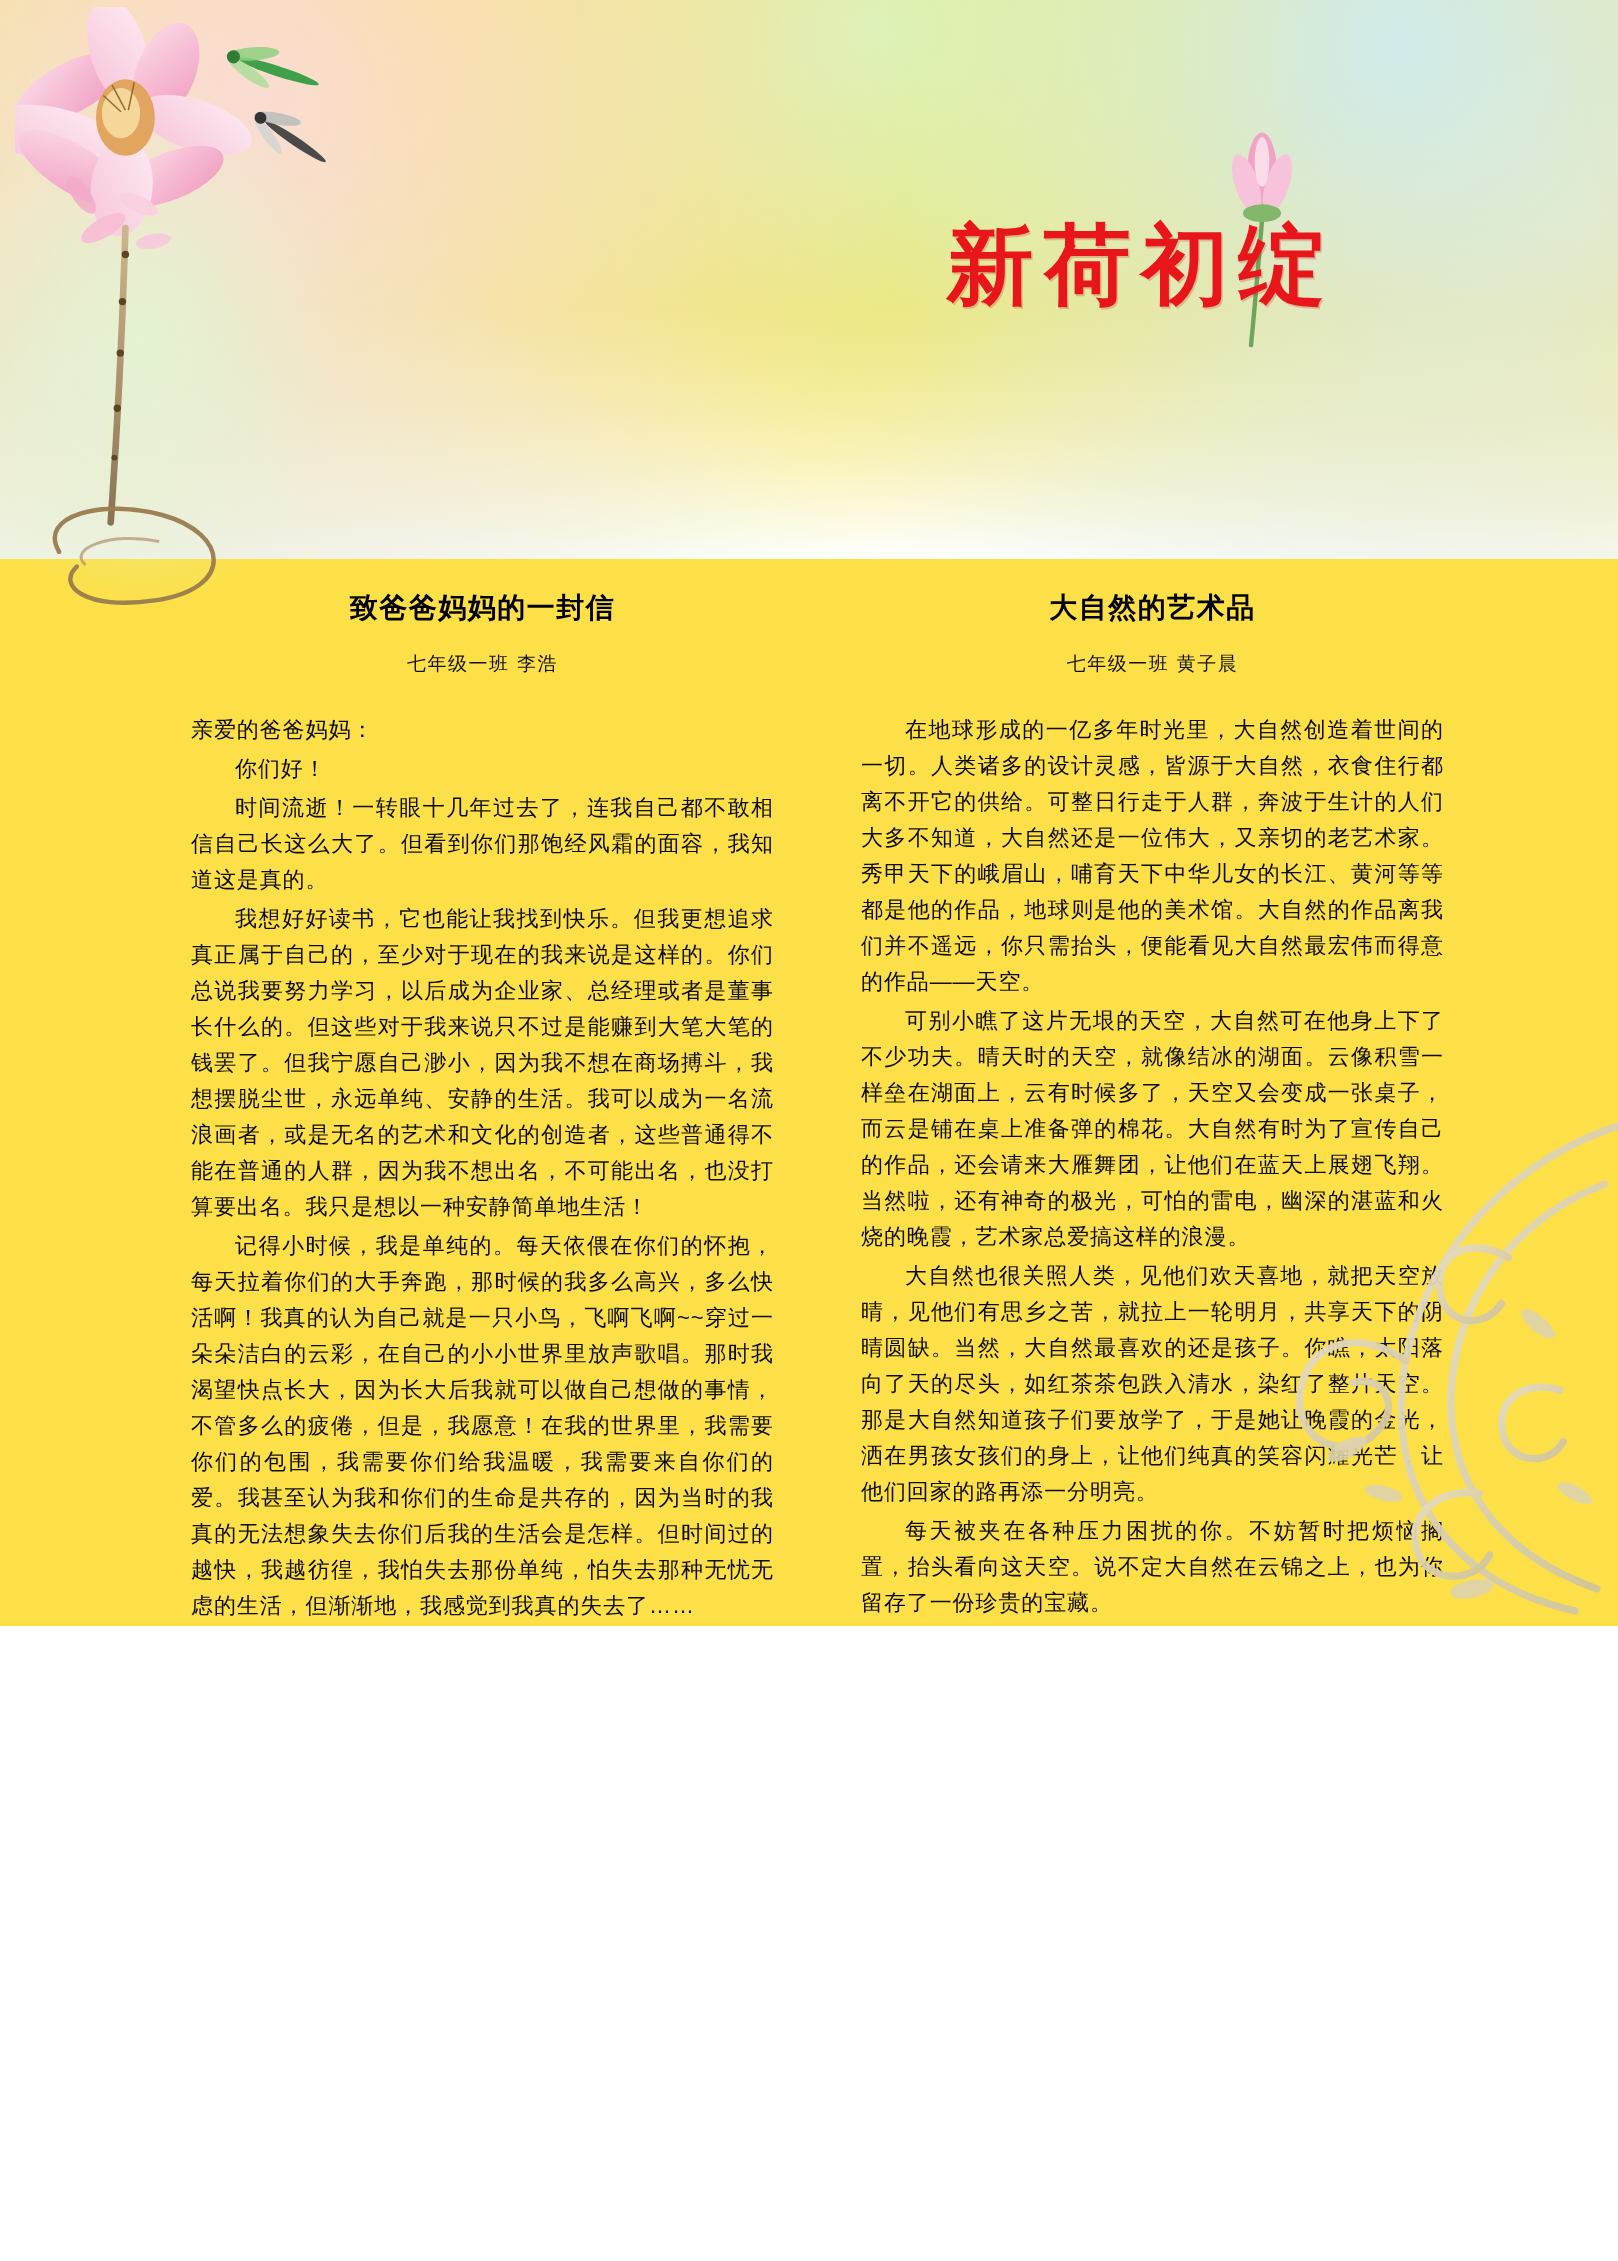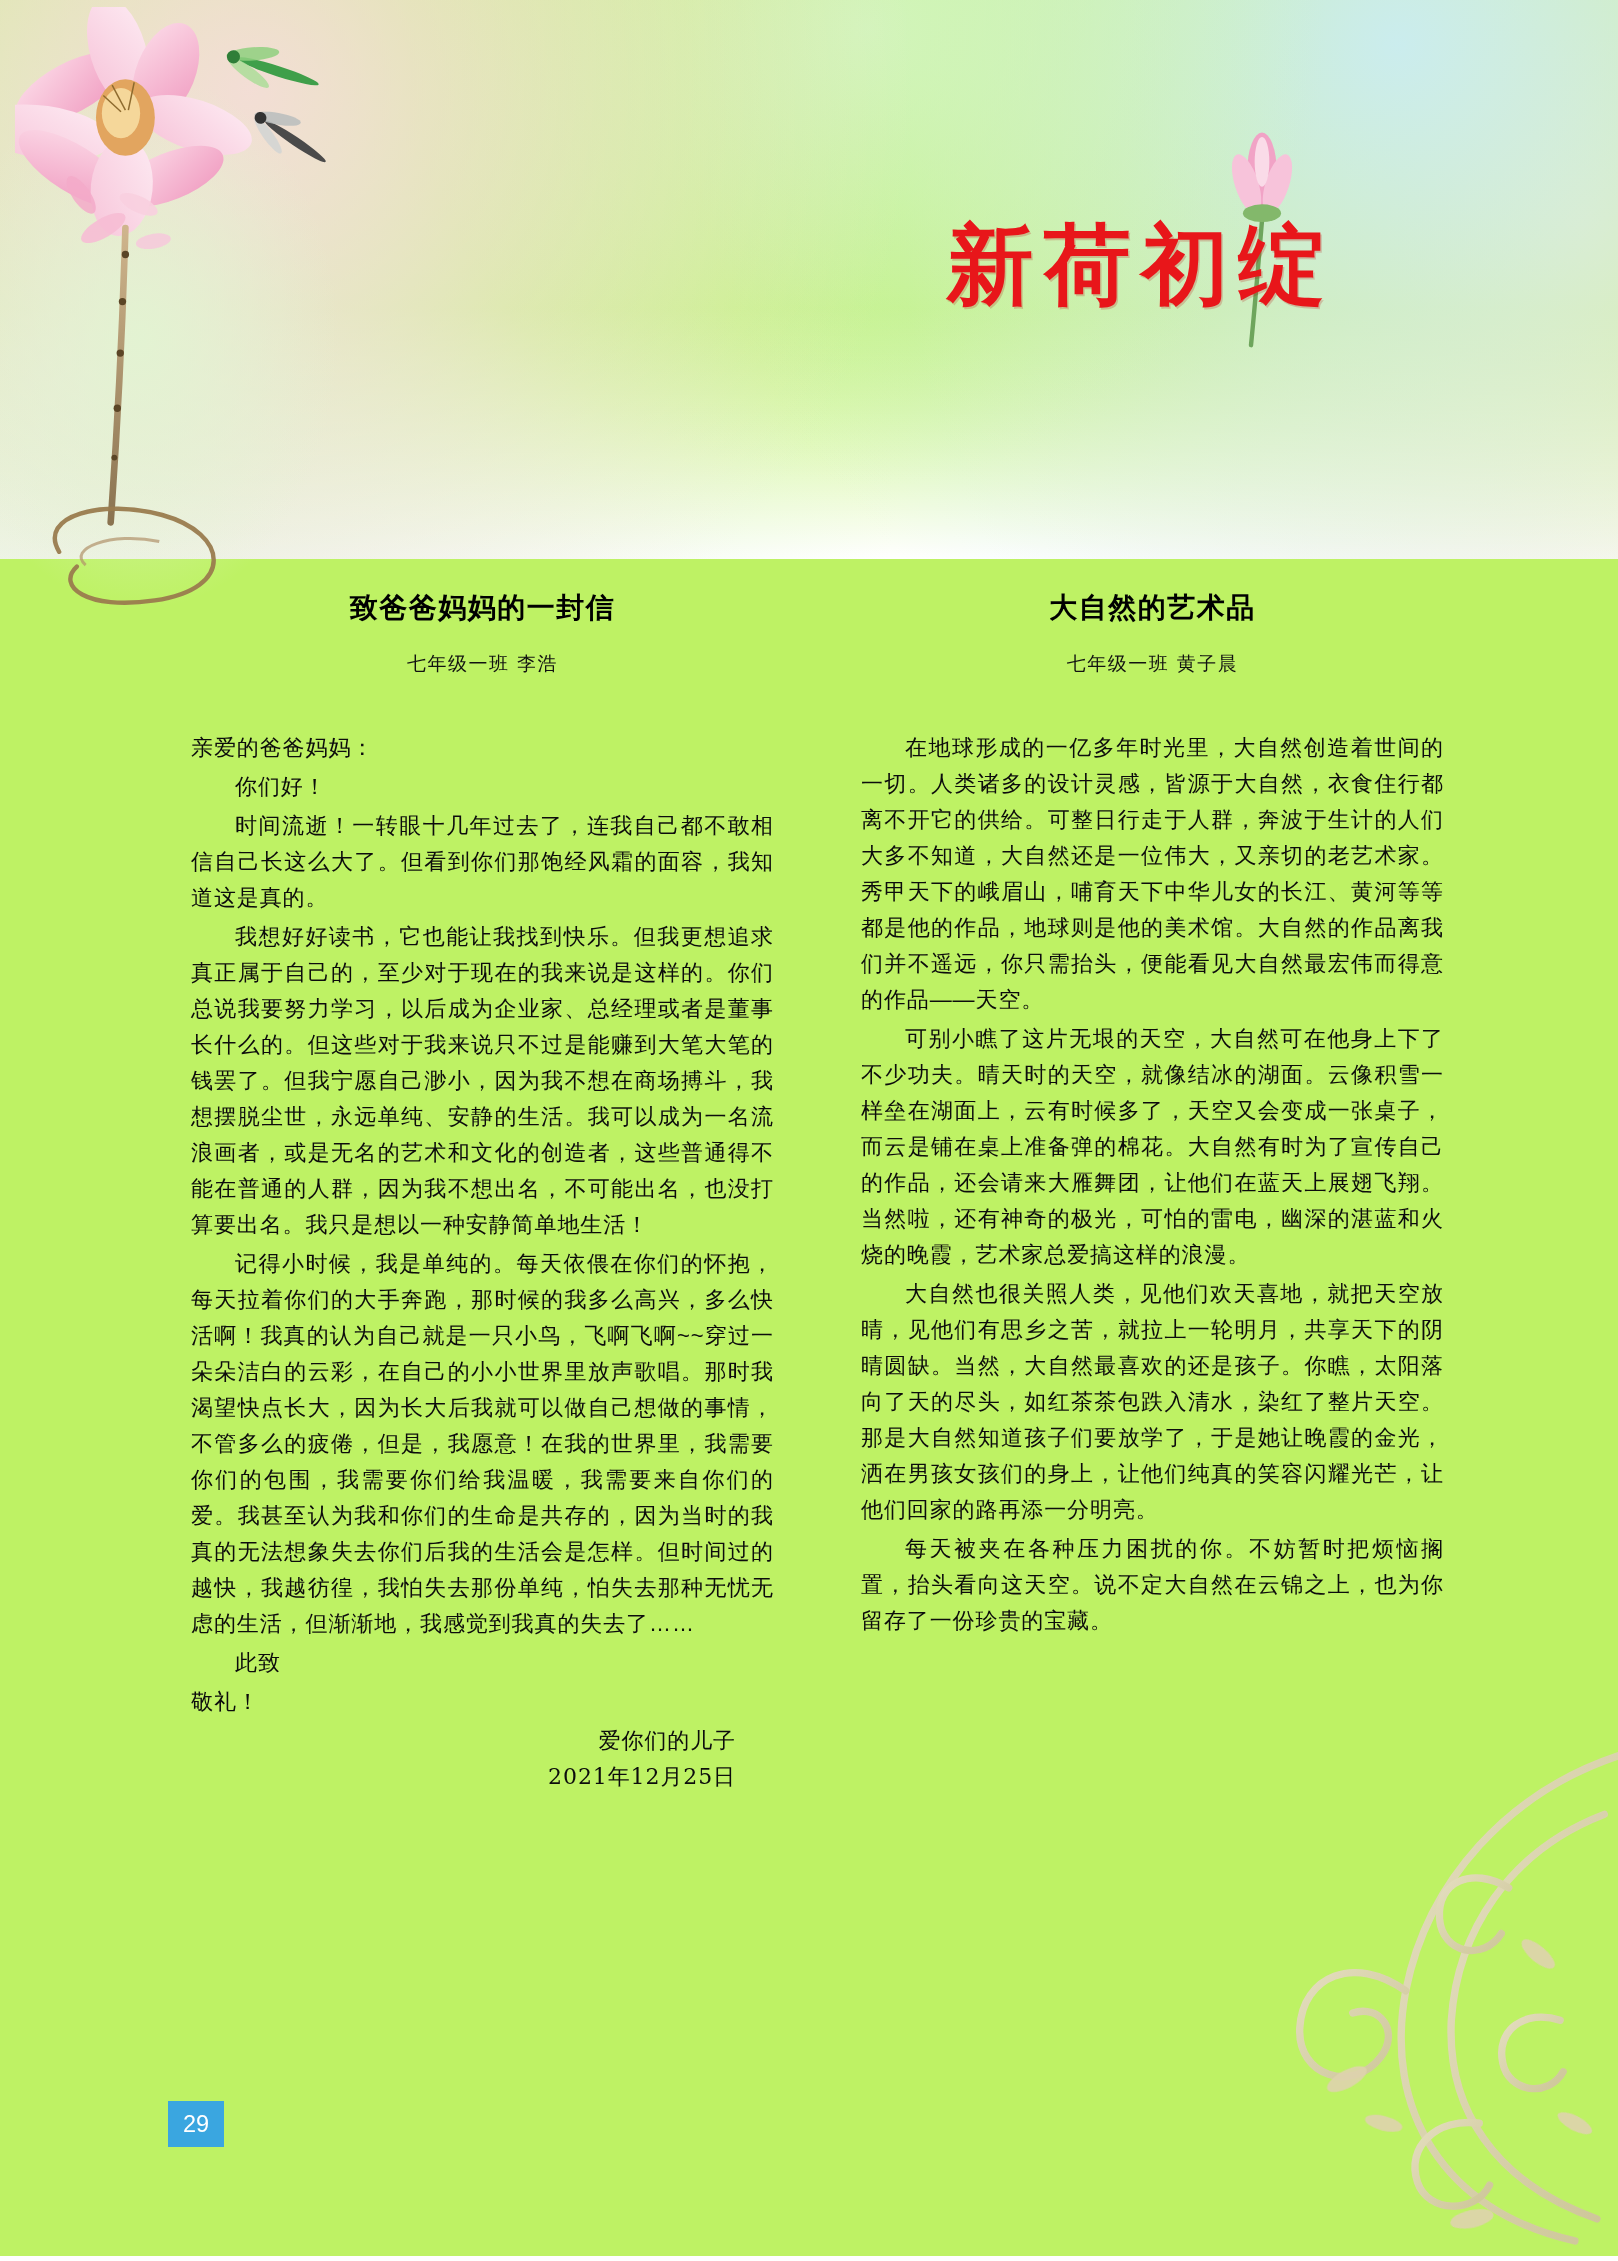--- a/index.html
+++ b/index.html
@@ -9,23 +9,23 @@
   body {
     width: 1619px;
     height: 2261px;
     background: #ffffff;
     font-family: "Liberation Serif", serif;
     overflow: hidden;
   }
   .page {
     position: relative;
     width: 1619px;
-    height: 2256px;
+    height: 1626px;
     overflow: hidden;
-    background: #bef264;
+    background: #fde047;
   }
   
   .wash-top {
     position: absolute;
     left: 0; top: 0;
     width: 1619px; height: 559px;
     background:
       radial-gradient(circle at 250px 88px, rgba(255,214,232,0.75) 0%, rgba(255,214,232,0) 46%),
       radial-gradient(circle at 868px 29px, rgba(215,246,200,0.8) 0%, rgba(215,246,200,0) 45%),
       radial-gradient(circle at 1398px 44px, rgba(200,236,255,0.85) 0%, rgba(200,236,255,0) 48%),
@@ -100,21 +100,21 @@
     color: #000000;
     letter-spacing: 1.5px;
     margin: 0 0 23.5px 0;
   }
   .art-byline {
     text-align: center;
     font-family: "DejaVu Serif", serif;
     font-size: 19px;
     color: #111111;
     letter-spacing: 1.5px;
-    margin: 0 0 53px 0;
+    margin: 0 0 35px 0;
   }
   .art-body p {
     margin: 3px;
     font-family: Liberation Sans, sans-serif;
     font-size: 22px;
     line-height: 36px;
     color: #0c0c0c;
     text-align: justify;
     text-justify: inter-ideograph;
     letter-spacing: 0.9px;

